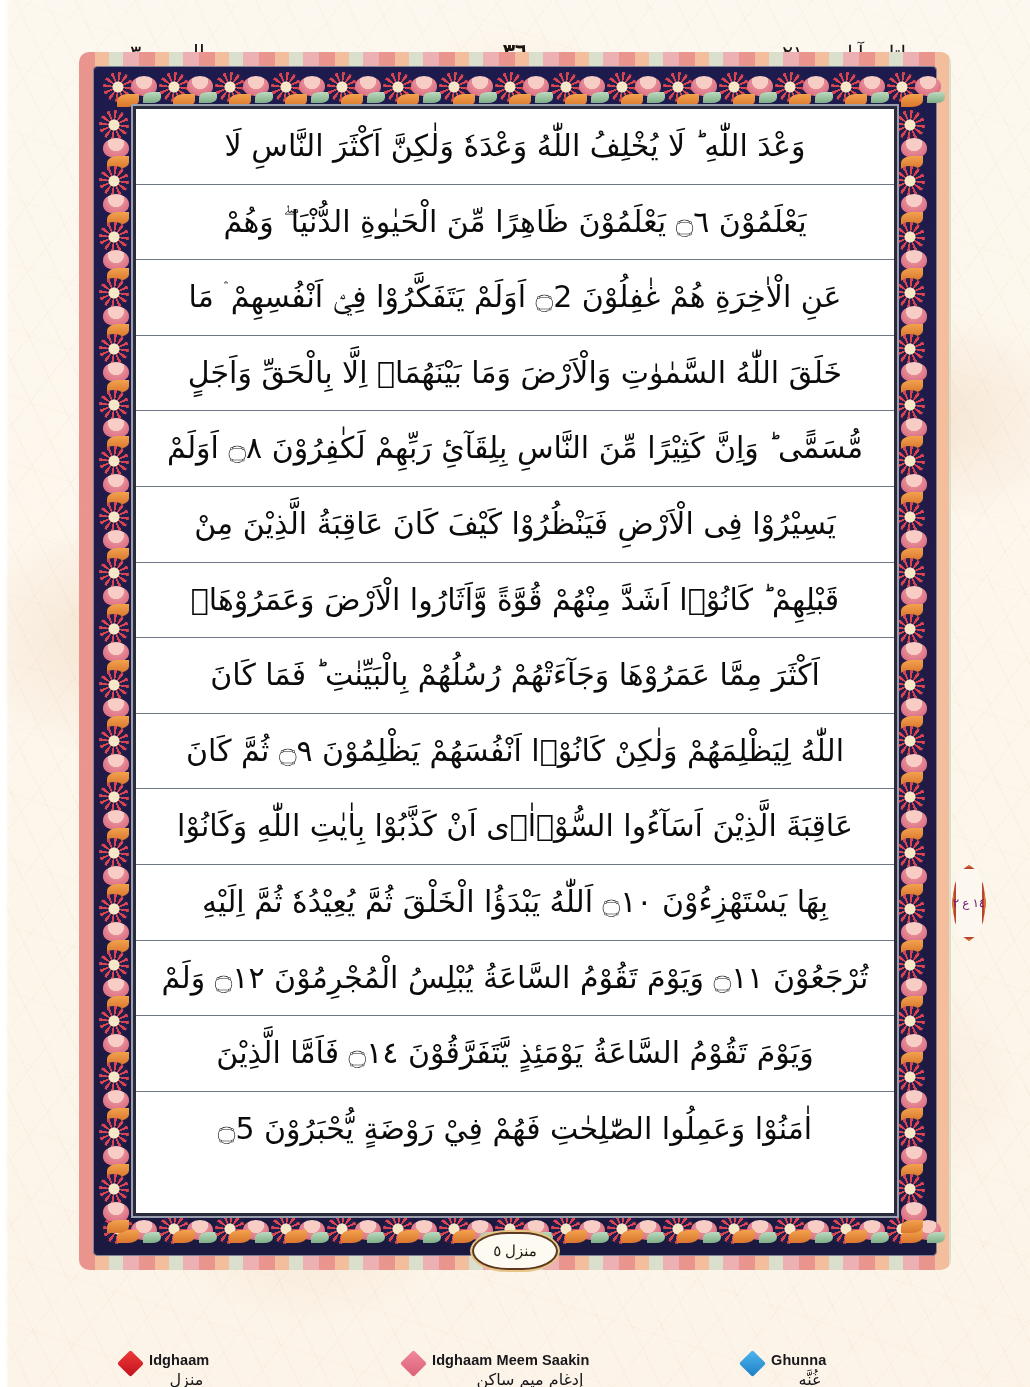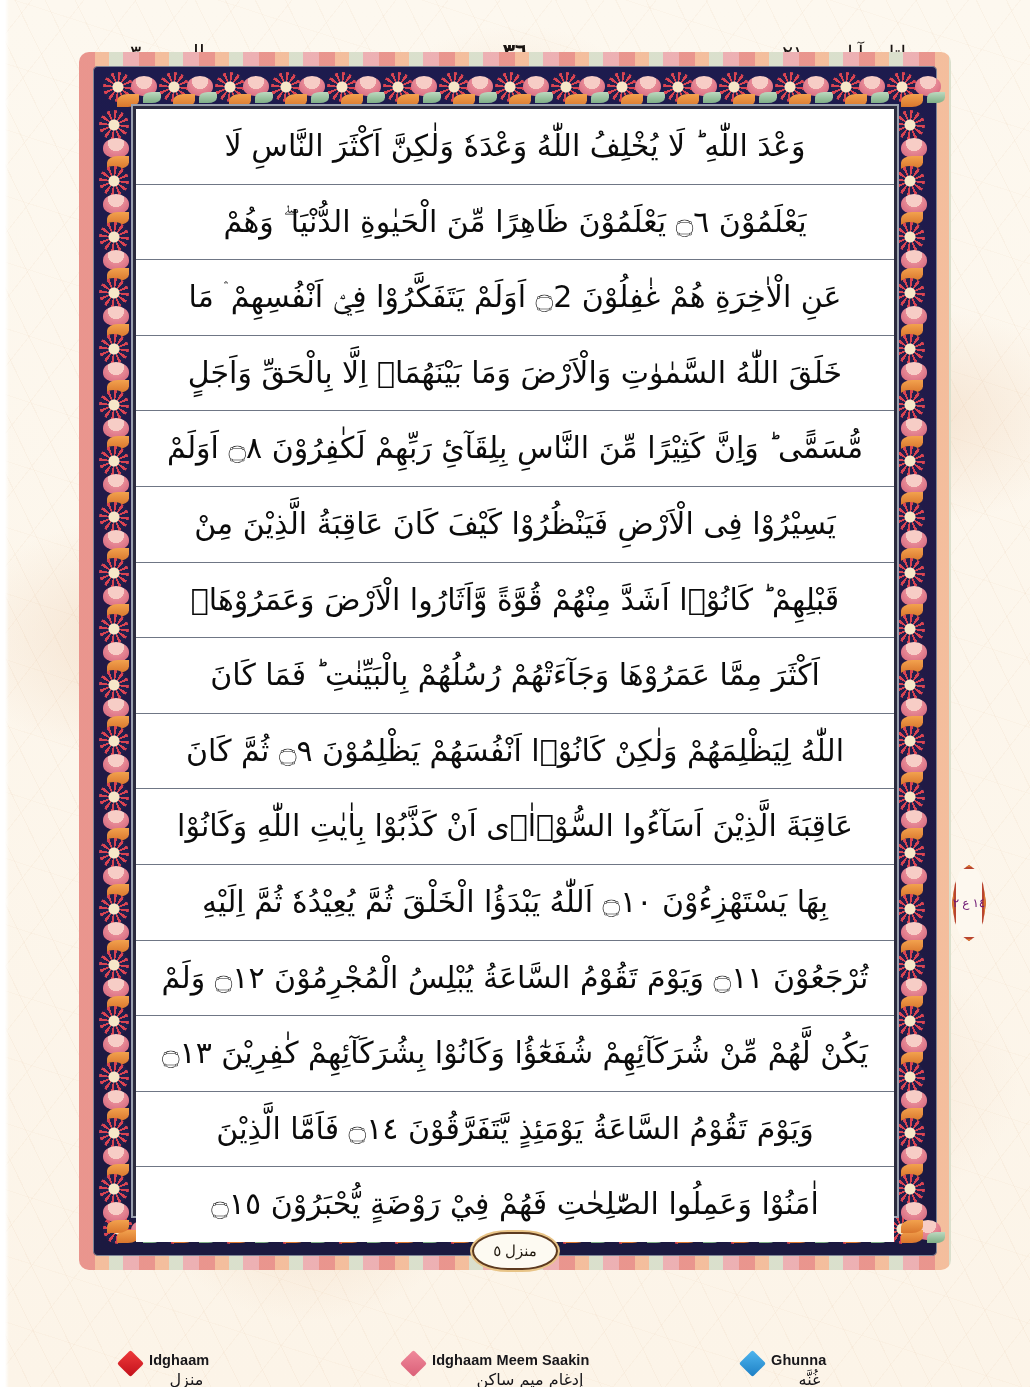--- a/index.html
+++ b/index.html
@@ -420,27 +420,24 @@
         <div class="line">
           <span class="aya">عَاقِبَةَ الَّذِيْنَ اَسَآءُوا السُّوْۤاٰۤى اَنْ كَذَّبُوْا بِاٰيٰتِ اللّٰهِ وَكَانُوْا</span>
         </div>
         <div class="line">
           <span class="aya">بِهَا يَسْتَهْزِءُوْنَ ۝١٠ اَللّٰهُ يَبْدَؤُا الْخَلْقَ ثُمَّ يُعِيْدُهٗ ثُمَّ اِلَيْهِ</span>
         </div>
         <div class="line">
           <span class="aya">تُرْجَعُوْنَ ۝١١ وَيَوْمَ تَقُوْمُ السَّاعَةُ يُبْلِسُ الْمُجْرِمُوْنَ ۝١٢ وَلَمْ</span>
         </div>
         <div class="line">
-          <span class="aya">يَكُنْ لَّهُمْ مِّنْ شُرَكَآئِهِمْ شُفَعٰٓؤُا وَكَانُوْا بِشُرَكَآئِهِمْ كٰفِرِيْنَ ۝١٣</span>
-        </div>
-        <div class="line">
           <span class="aya">وَيَوْمَ تَقُوْمُ السَّاعَةُ يَوْمَئِذٍ يَّتَفَرَّقُوْنَ ۝١٤ فَاَمَّا الَّذِيْنَ</span>
         </div>
         <div class="line">
-          <span class="aya">اٰمَنُوْا وَعَمِلُوا الصّٰلِحٰتِ فَهُمْ فِيْ رَوْضَةٍ يُّحْبَرُوْنَ ۝١٥</span>
+          <span class="aya">اٰمَنُوْا وَعَمِلُوا الصّٰلِحٰتِ فَهُمْ فِيْ رَوْضَةٍ يُّحْبَرُوْنَ ۝5</span>
         </div>
       </div>
 
     <div class="manzil">منزل ٥</div>
   </div>
 
   <div class="ruku">١٤ ع ٢</div>
 
   <div class="legend">
     <div class="lg i1">

